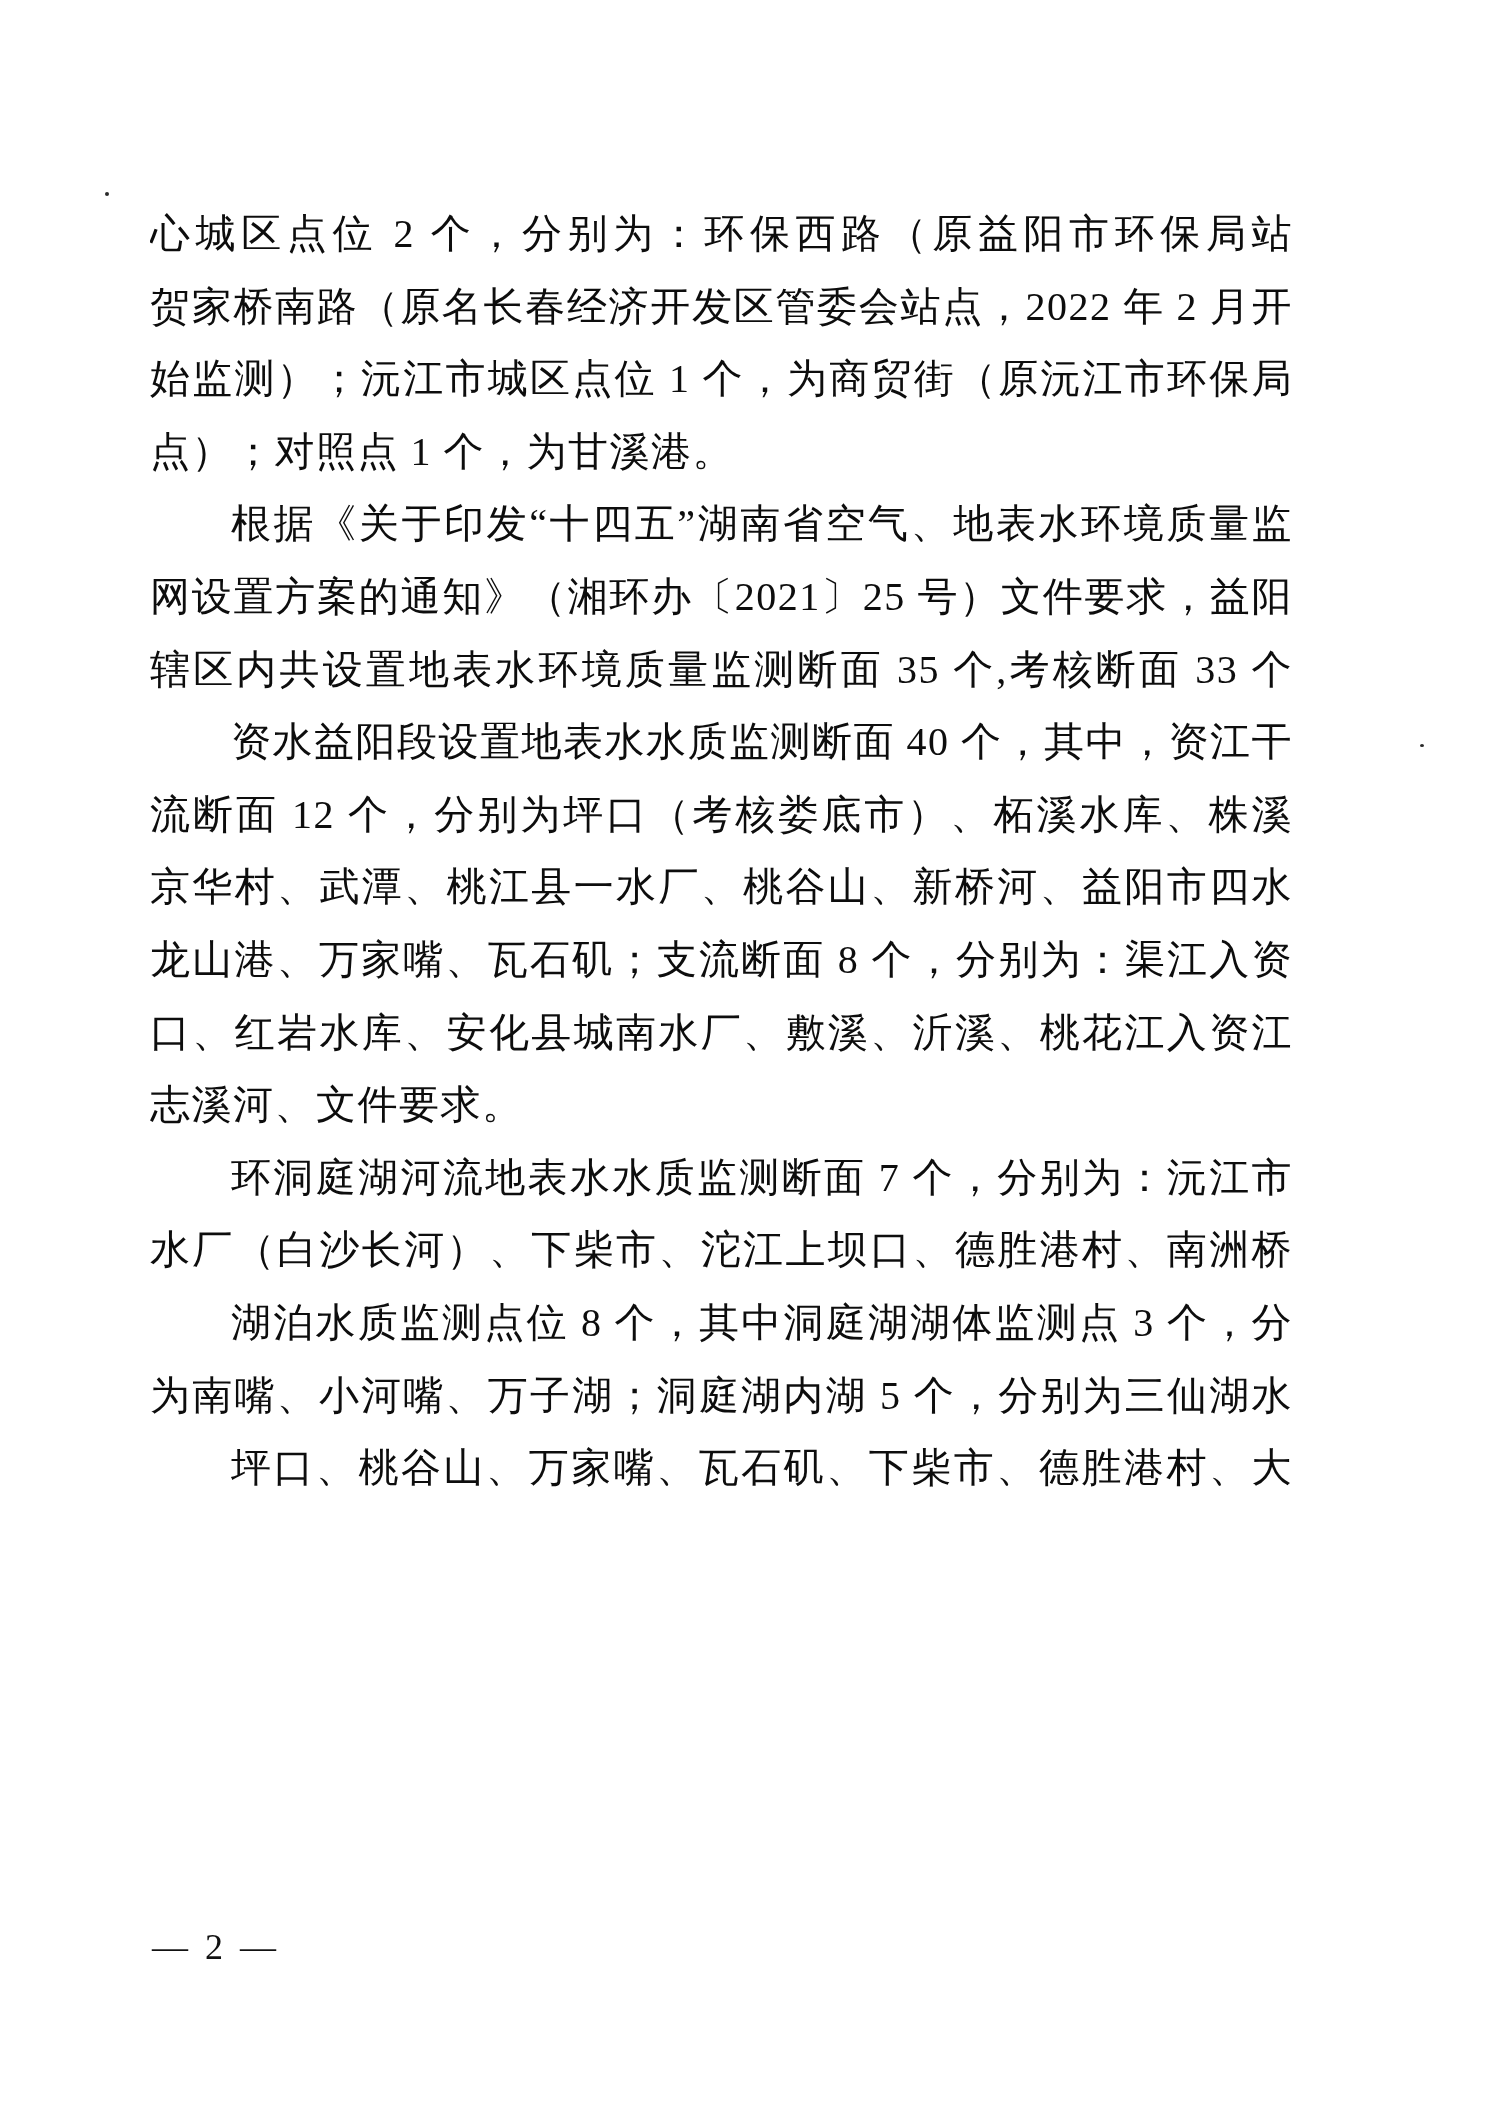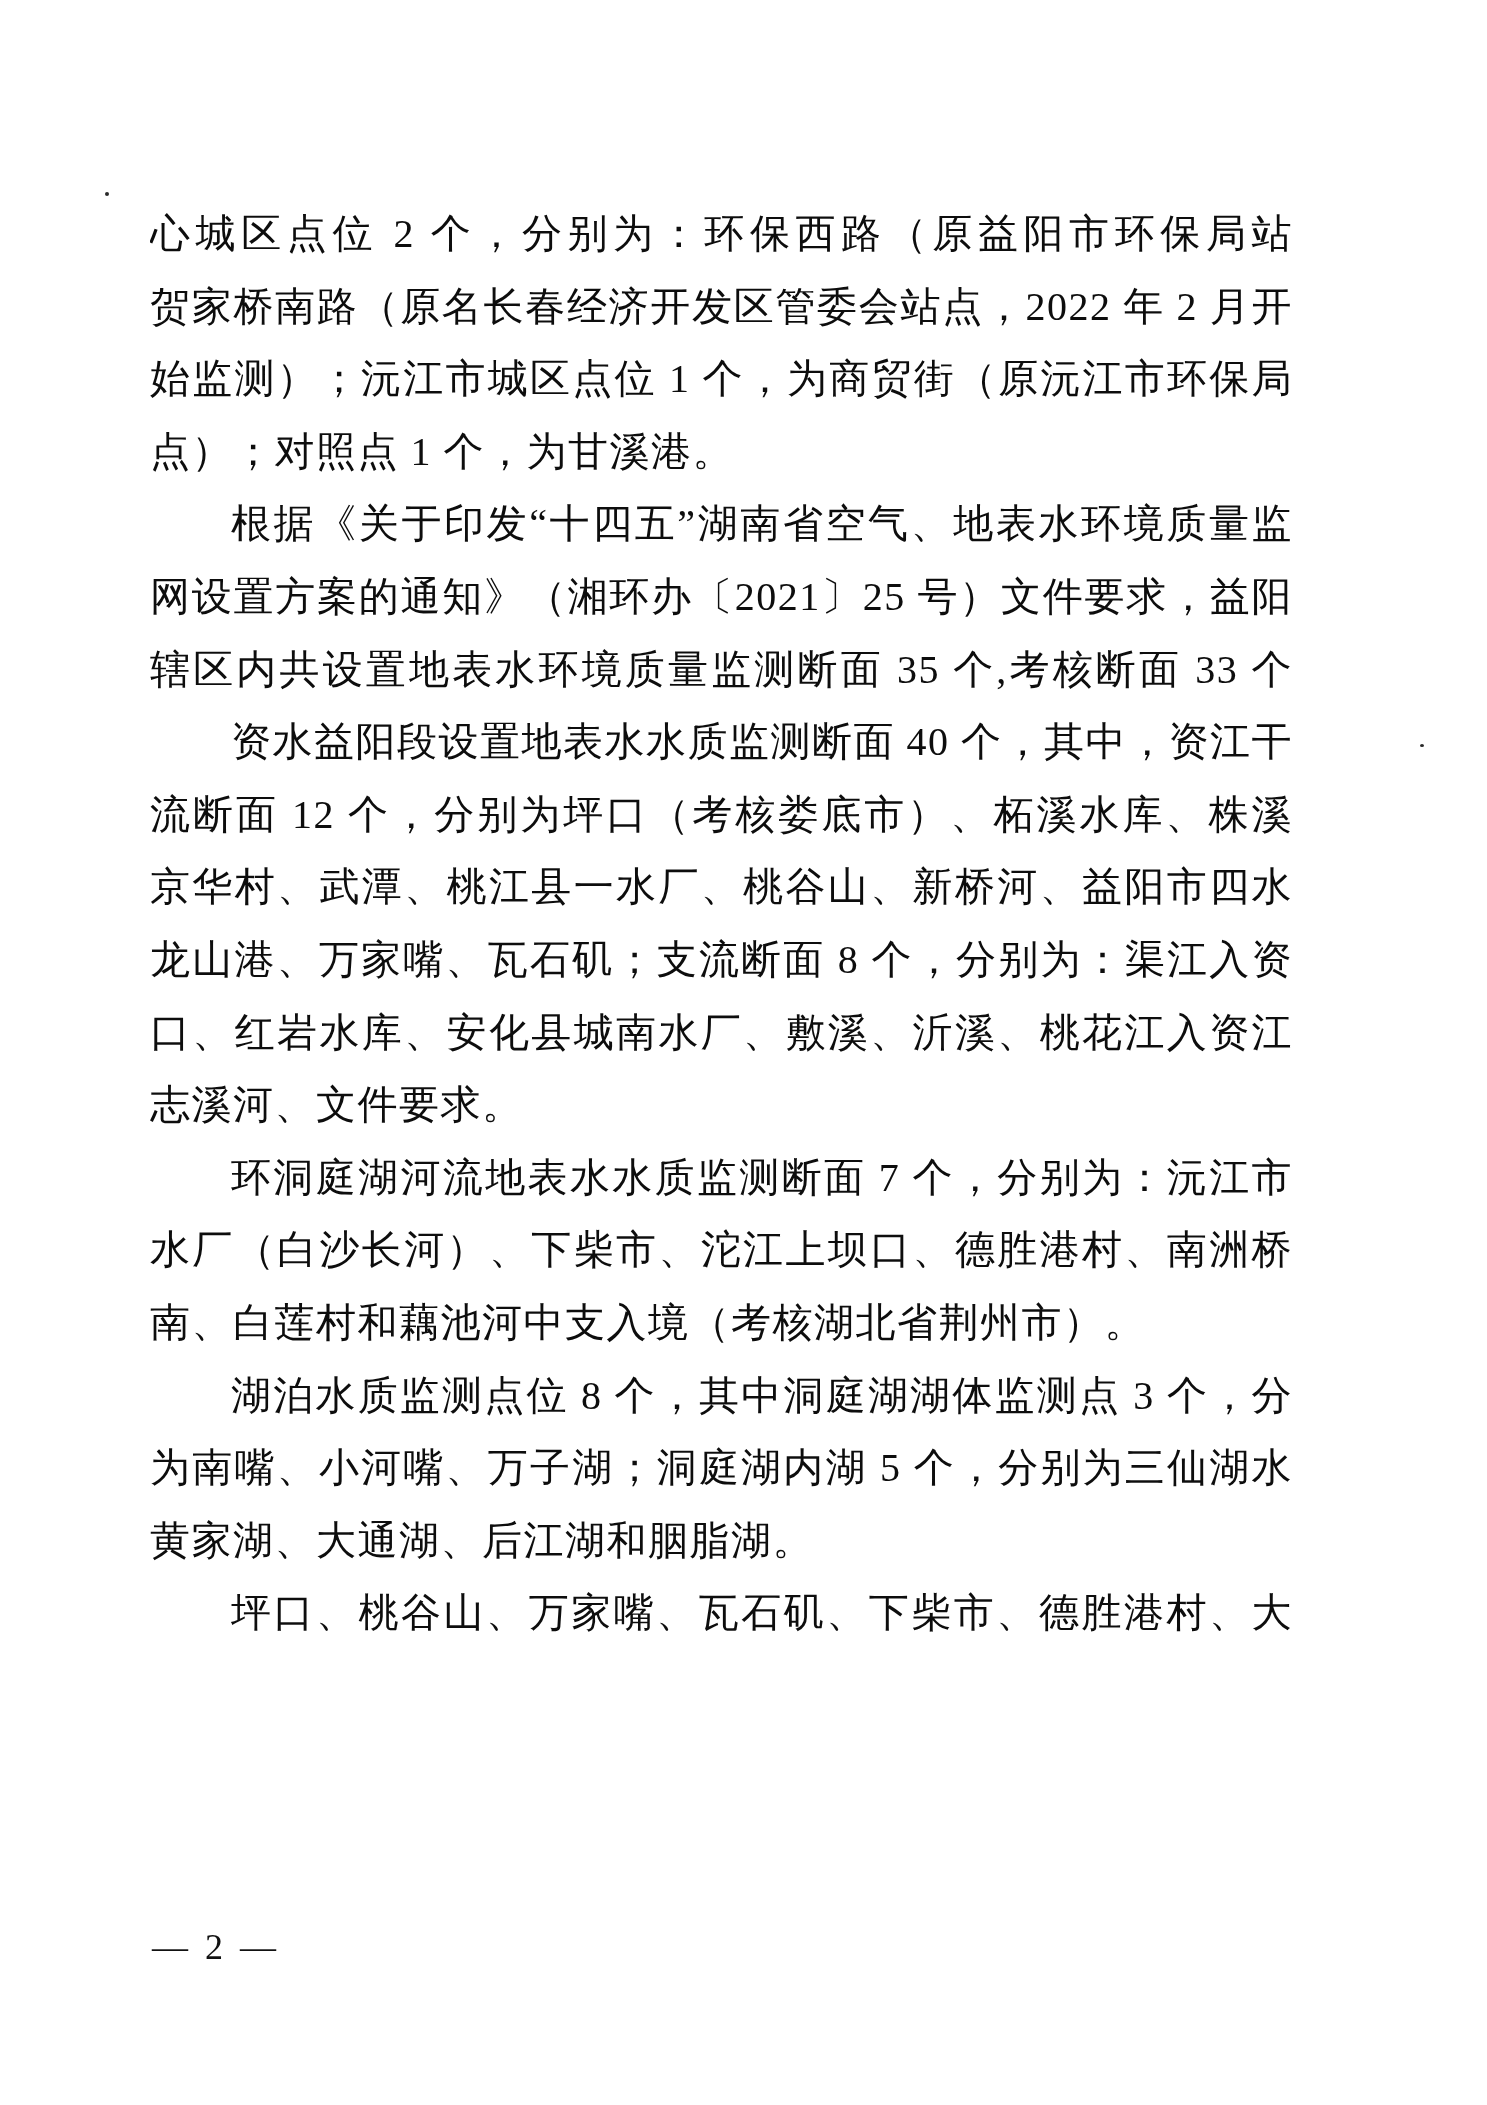--- a/index.html
+++ b/index.html
@@ -73,22 +73,20 @@
     <div class="line j">网设置方案的通知》（湘环办〔2021〕25 号）文件要求，益阳市</div>
     <div class="line j">辖区内共设置地表水环境质量监测断面 35 个,考核断面 33 个(坪</div>
     <div class="line j ind">资水益阳段设置地表水水质监测断面 40 个，其中，资江干</div>
     <div class="line j">流断面 12 个，分别为坪口（考核娄底市）、柘溪水库、株溪口、</div>
     <div class="line j">京华村、武潭、桃江县一水厂、桃谷山、新桥河、益阳市四水厂、</div>
     <div class="line j">龙山港、万家嘴、瓦石矶；支流断面 8 个，分别为：渠江入资江</div>
     <div class="line j">口、红岩水库、安化县城南水厂、敷溪、沂溪、桃花江入资江口、</div>
     <div class="line">志溪河、文件要求。</div>
     <div class="line j ind">环洞庭湖河流地表水水质监测断面 7 个，分别为：沅江市三</div>
     <div class="line j">水厂（白沙长河）、下柴市、沱江上坝口、德胜港村、南洲桥以</div>
-    <div class="line">南、白莲村和藕池河中支入境（考核湖北省荆州市）。</div>
     <div class="line j ind">湖泊水质监测点位 8 个，其中洞庭湖湖体监测点 3 个，分别</div>
     <div class="line j">为南嘴、小河嘴、万子湖；洞庭湖内湖 5 个，分别为三仙湖水库、</div>
-    <div class="line">黄家湖、大通湖、后江湖和胭脂湖。</div>
     <div class="line j ind">坪口、桃谷山、万家嘴、瓦石矶、下柴市、德胜港村、大通</div>
   </div>
 
   <div class="pageno">— 2 —</div>
 
 </div>
 
 </body></html>

